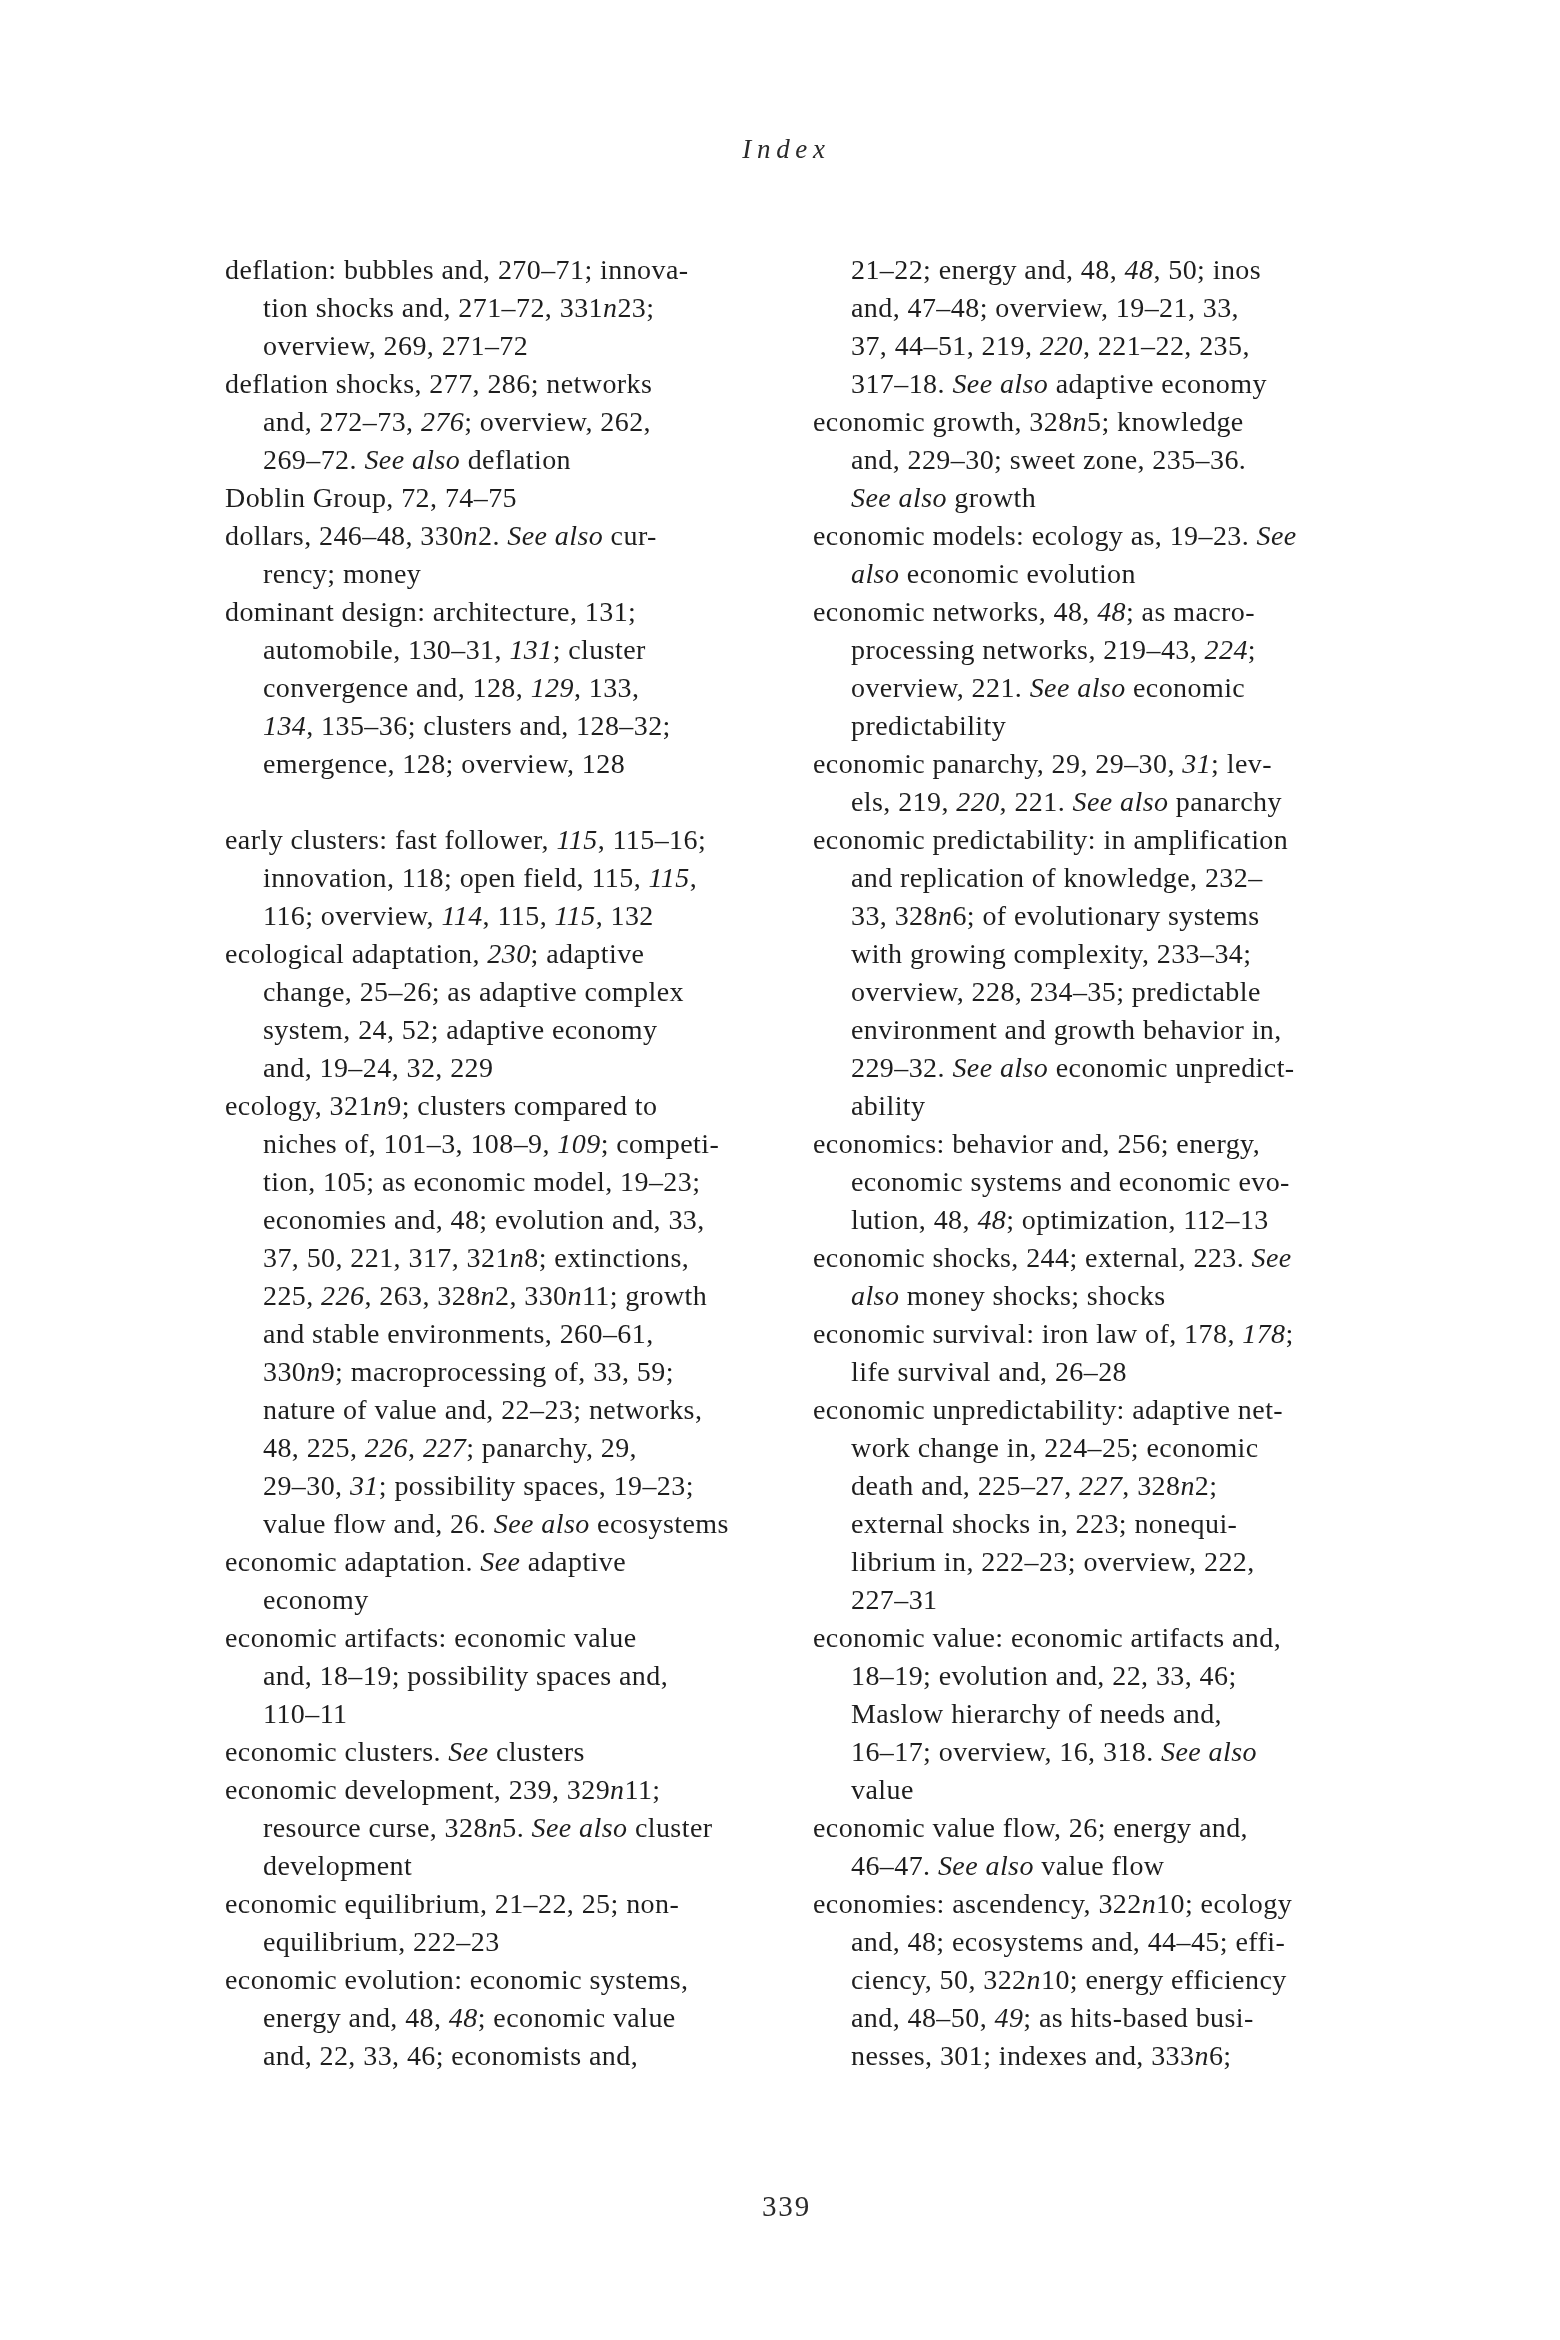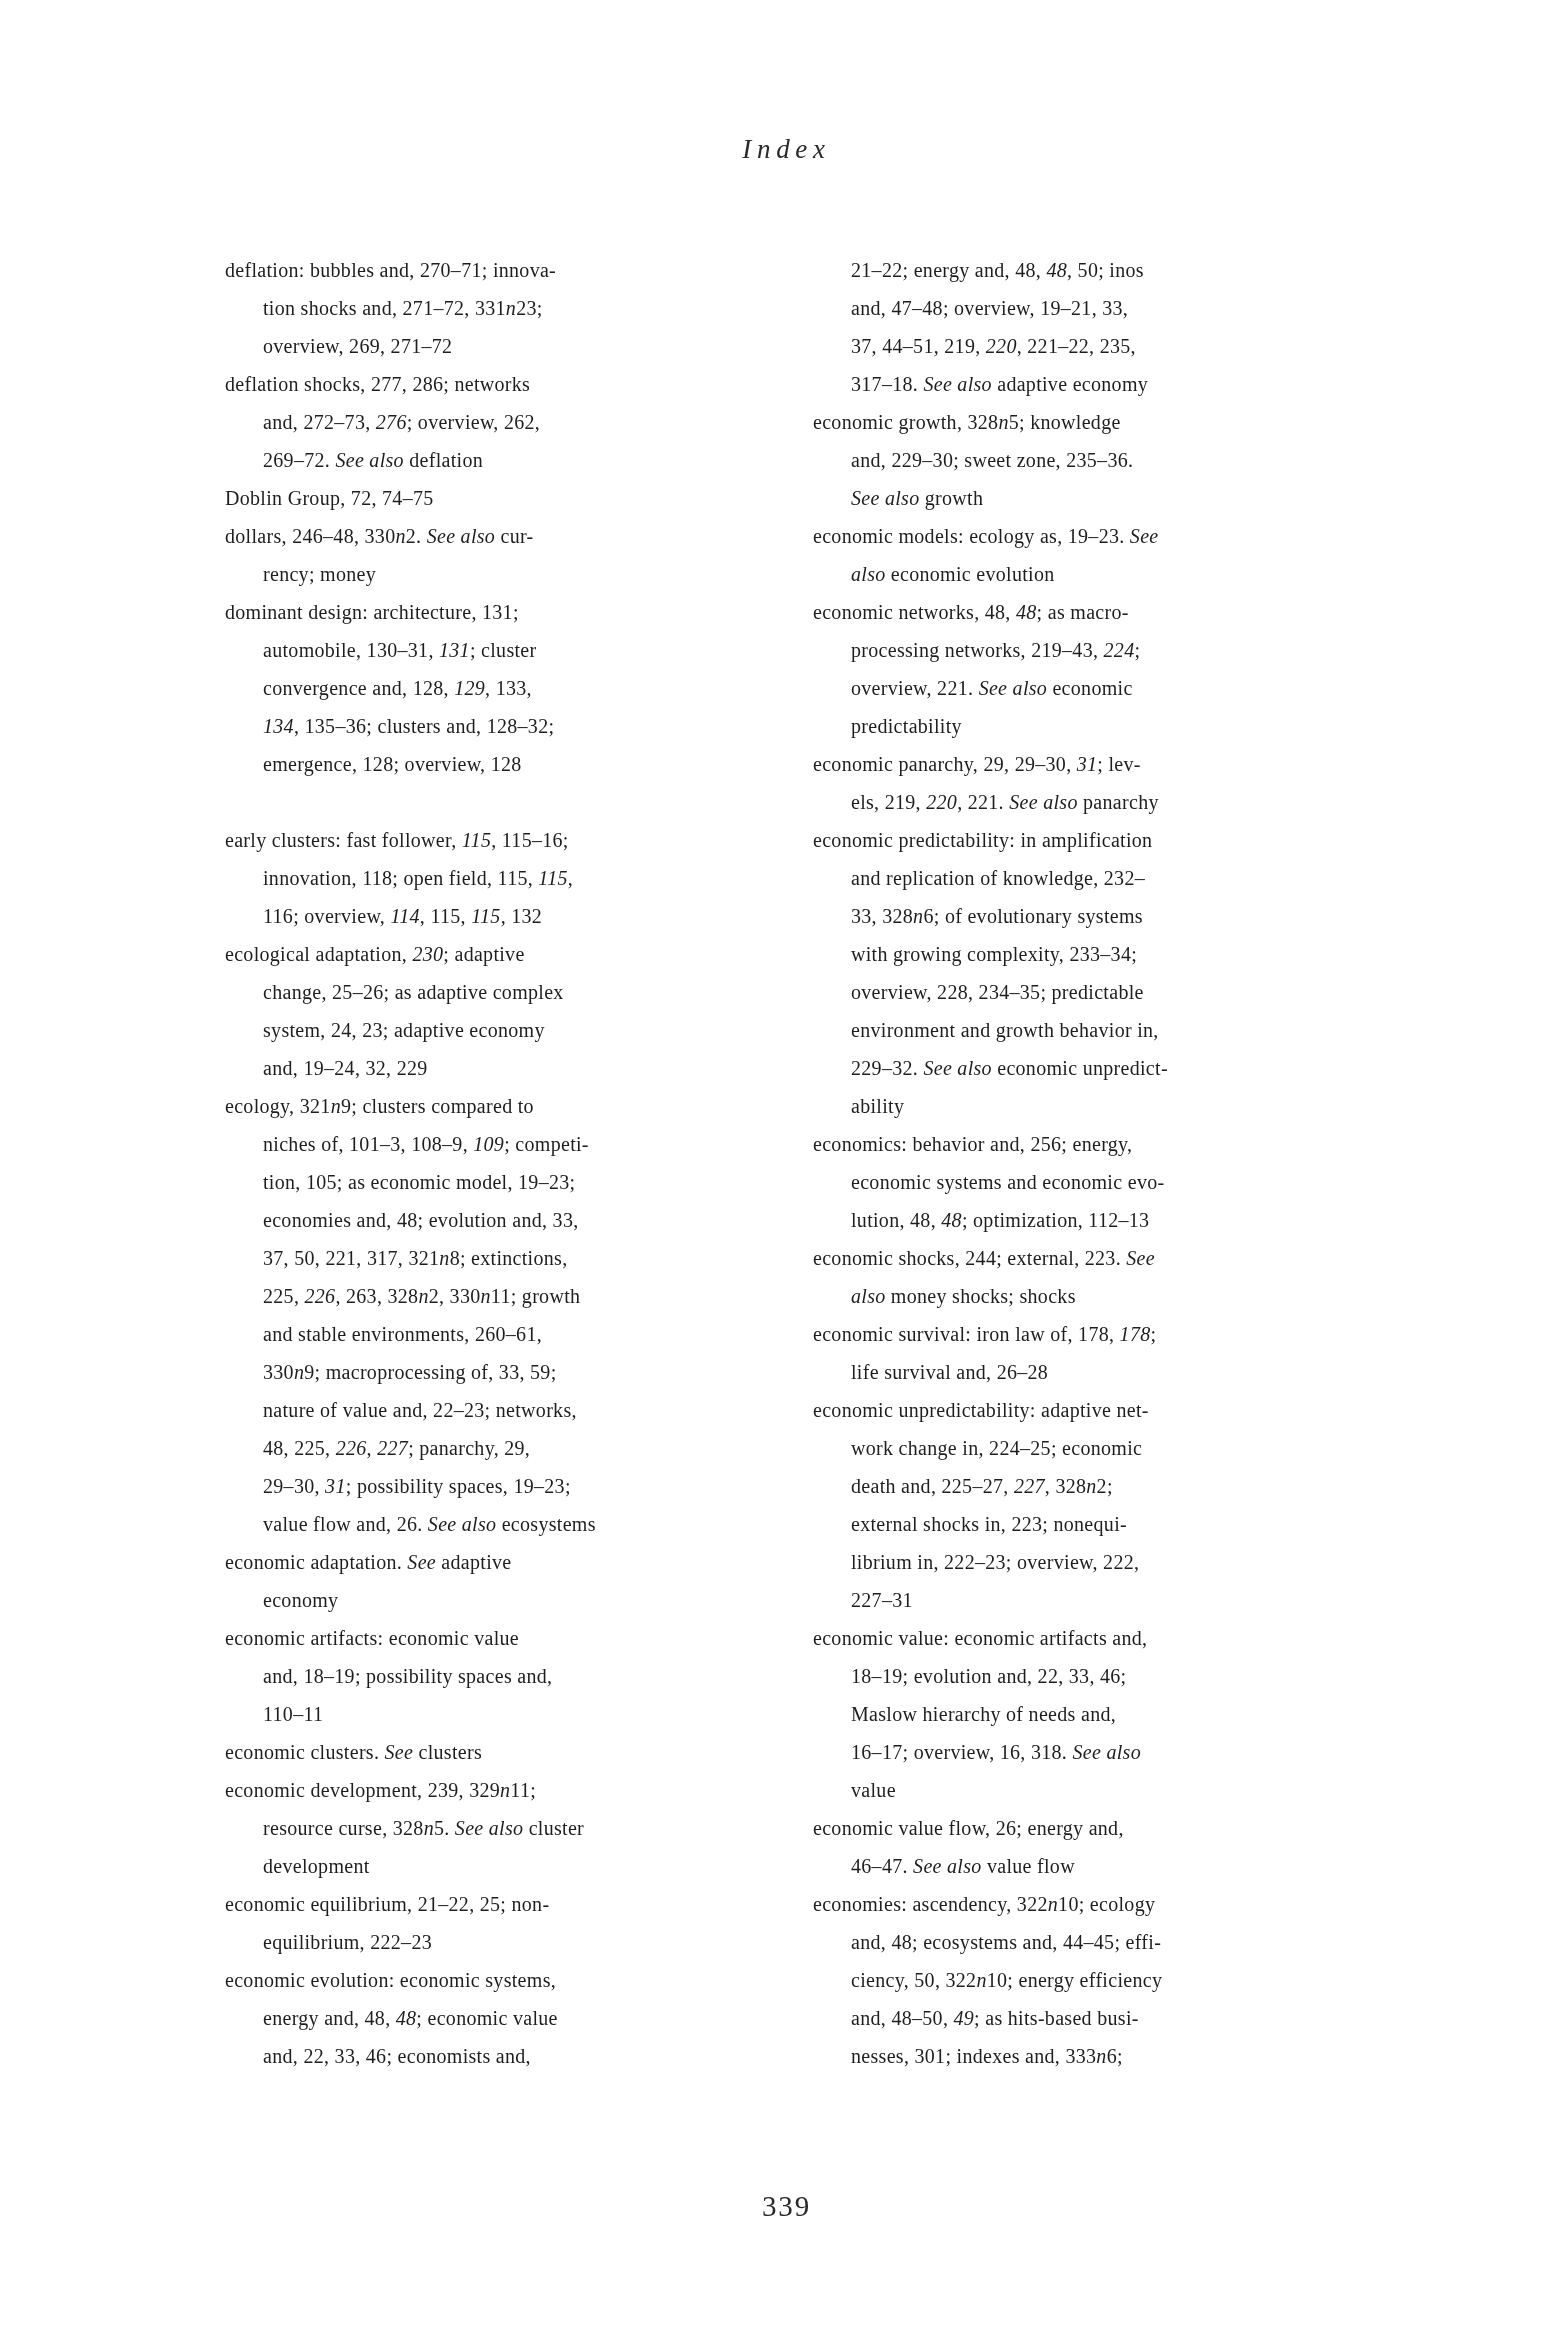--- a/index.html
+++ b/index.html
@@ -24,21 +24,21 @@
     text-align: center;
     font-style: italic;
     font-size: 27px;
     letter-spacing: 5.7px;
     color: #2a2a2a;
   }
   .col {
     position: absolute;
     top: 251px;
     width: 559px;
-    font-size: 20px;
+    font-size: 28px;
     line-height: 38px;
     letter-spacing: 0.015em;
   }
   .col-left  { left: 225px; }
   .col-right { left: 813px; }
   .line { white-space: nowrap; }
   .line.cont { padding-left: 38px; }
   .line.gap { height: 38px; }
   .line em { font-style: italic; }
   .folio {
@@ -73,21 +73,21 @@
       <div class="line cont">automobile, 130–31, <em>131</em>; cluster</div>
       <div class="line cont">convergence and, 128, <em>129</em>, 133,</div>
       <div class="line cont"><em>134</em>, 135–36; clusters and, 128–32;</div>
       <div class="line cont">emergence, 128; overview, 128</div>
       <div class="line gap"></div>
       <div class="line">early clusters: fast follower, <em>115</em>, 115–16;</div>
       <div class="line cont">innovation, 118; open field, 115, <em>115</em>,</div>
       <div class="line cont">116; overview, <em>114</em>, 115, <em>115</em>, 132</div>
       <div class="line">ecological adaptation, <em>230</em>; adaptive</div>
       <div class="line cont">change, 25–26; as adaptive complex</div>
-      <div class="line cont">system, 24, 23; adaptive economy</div>
+      <div class="line cont">system, 24, 52; adaptive economy</div>
       <div class="line cont">and, 19–24, 32, 229</div>
       <div class="line">ecology, 321<em>n</em>9; clusters compared to</div>
       <div class="line cont">niches of, 101–3, 108–9, <em>109</em>; competi-</div>
       <div class="line cont">tion, 105; as economic model, 19–23;</div>
       <div class="line cont">economies and, 48; evolution and, 33,</div>
       <div class="line cont">37, 50, 221, 317, 321<em>n</em>8; extinctions,</div>
       <div class="line cont">225, <em>226</em>, 263, 328<em>n</em>2, 330<em>n</em>11; growth</div>
       <div class="line cont">and stable environments, 260–61,</div>
       <div class="line cont">330<em>n</em>9; macroprocessing of, 33, 59;</div>
       <div class="line cont">nature of value and, 22–23; networks,</div>

